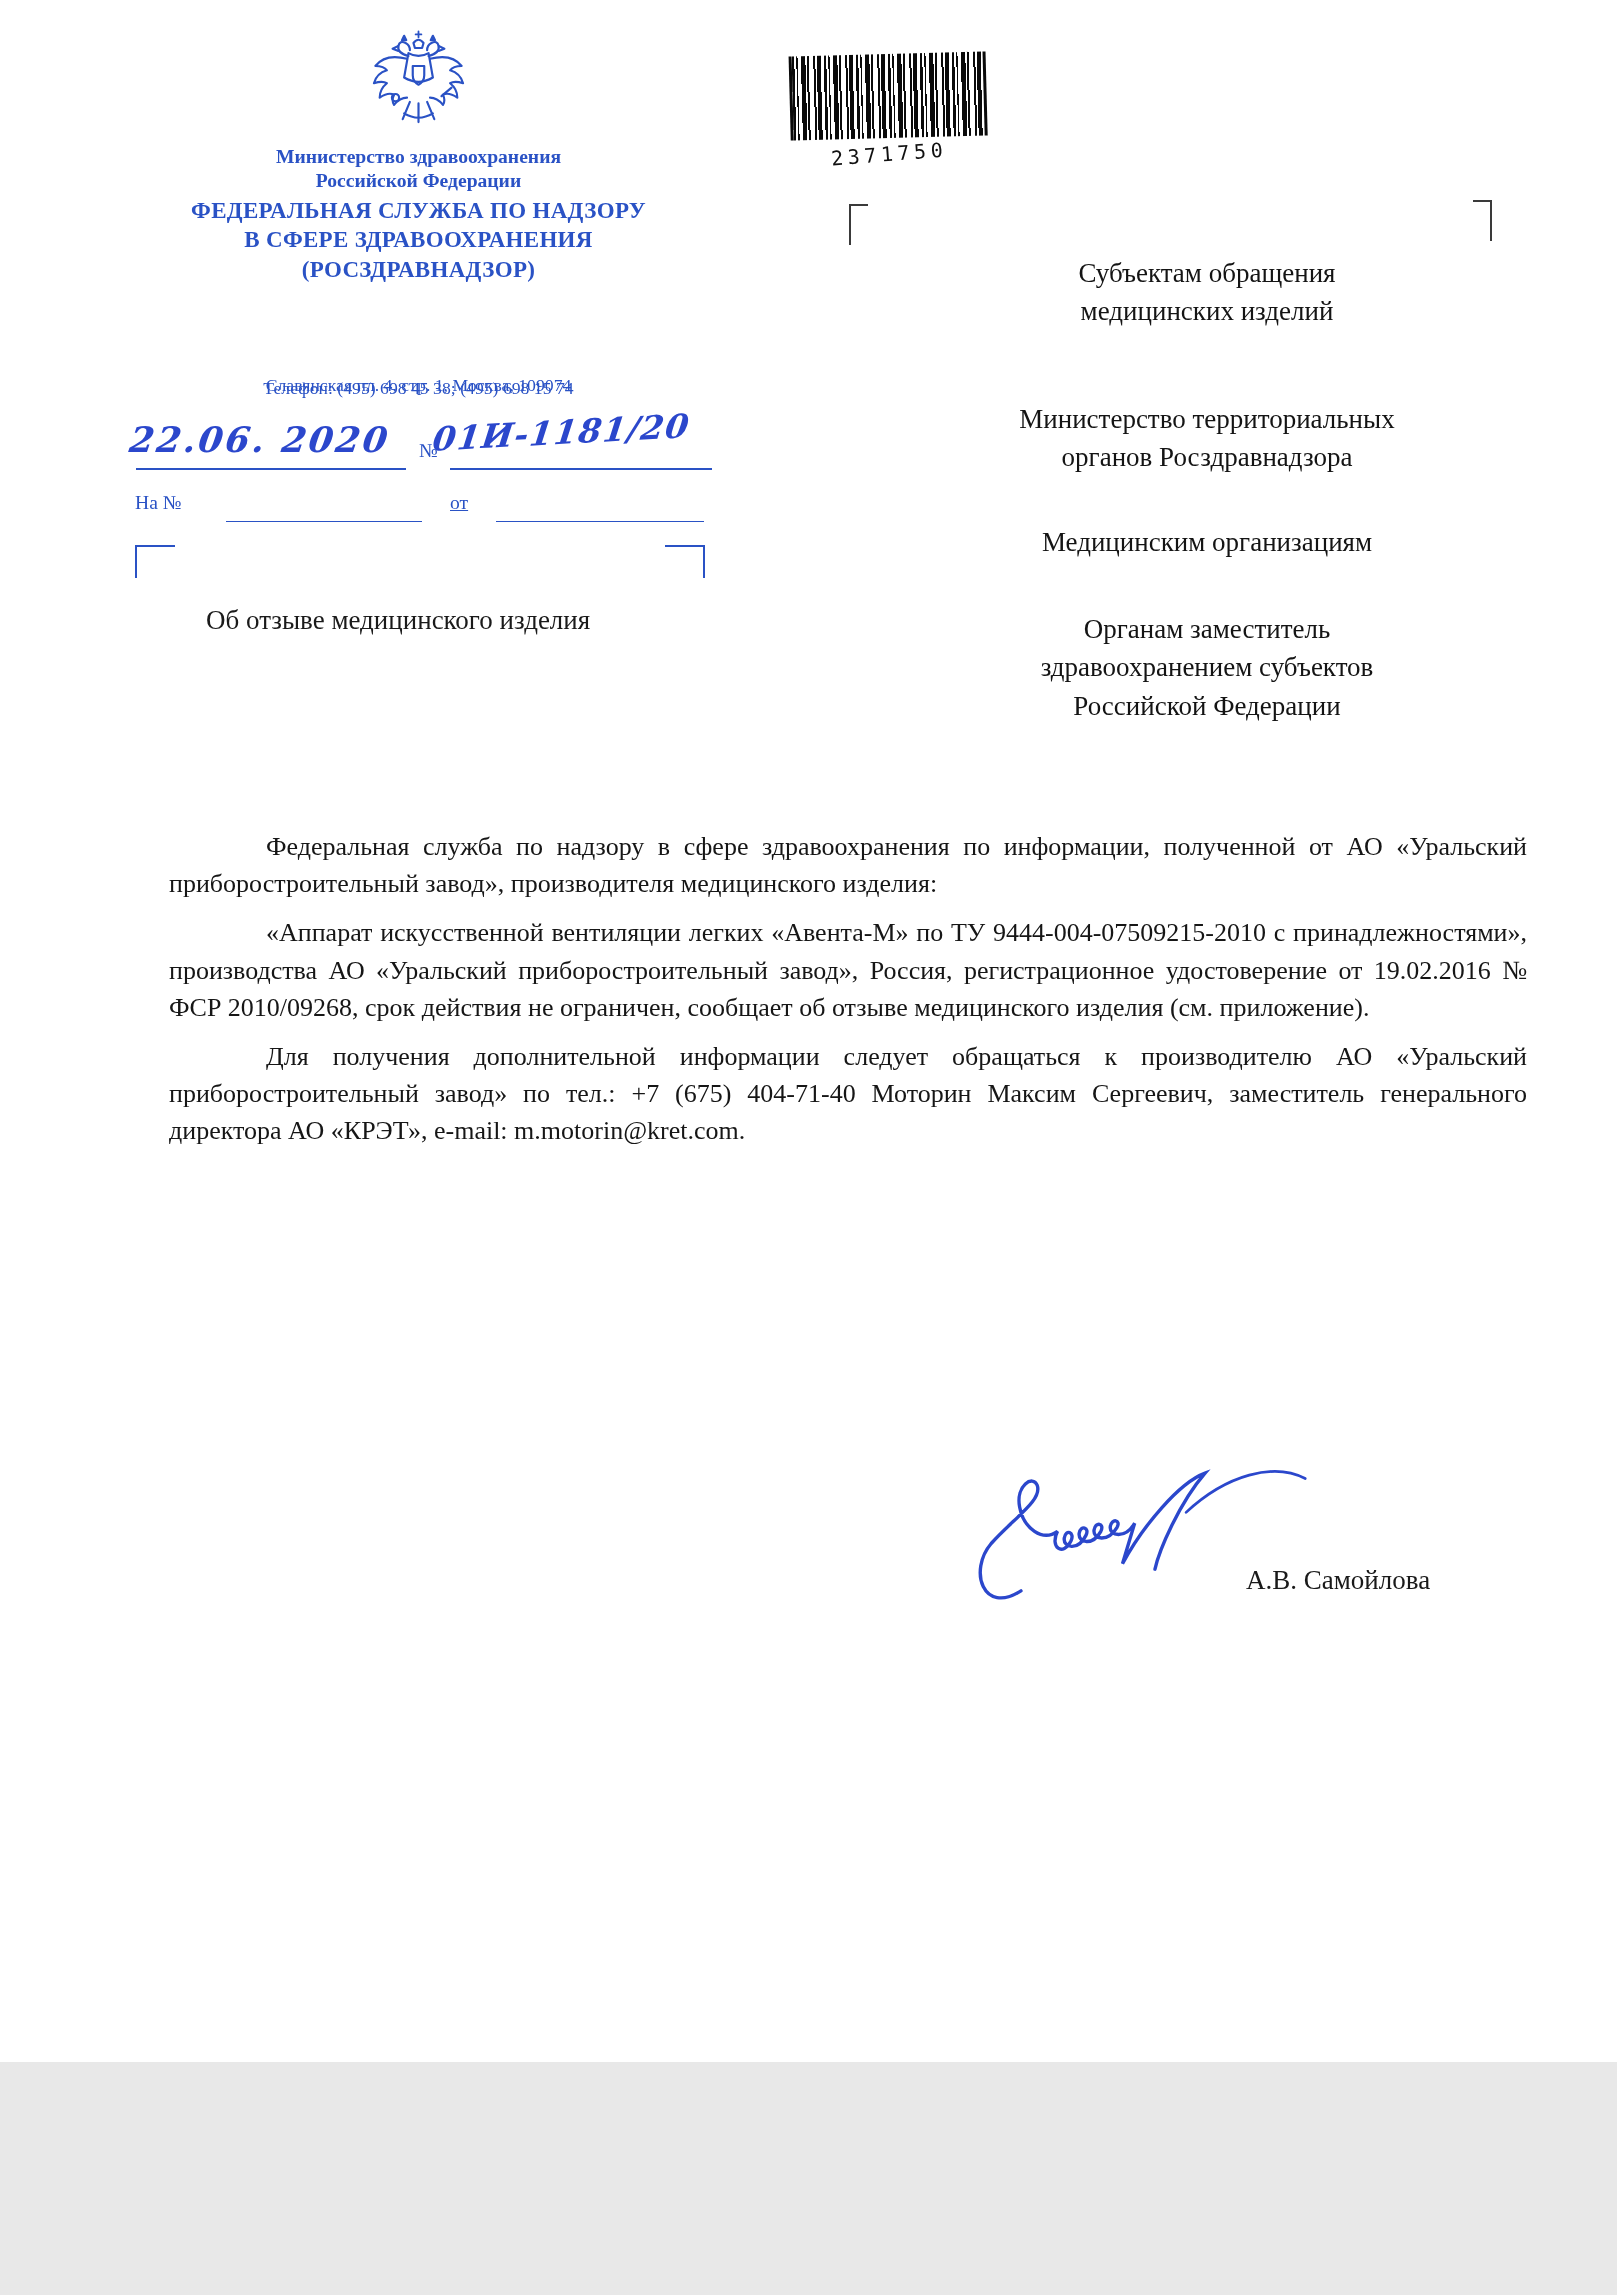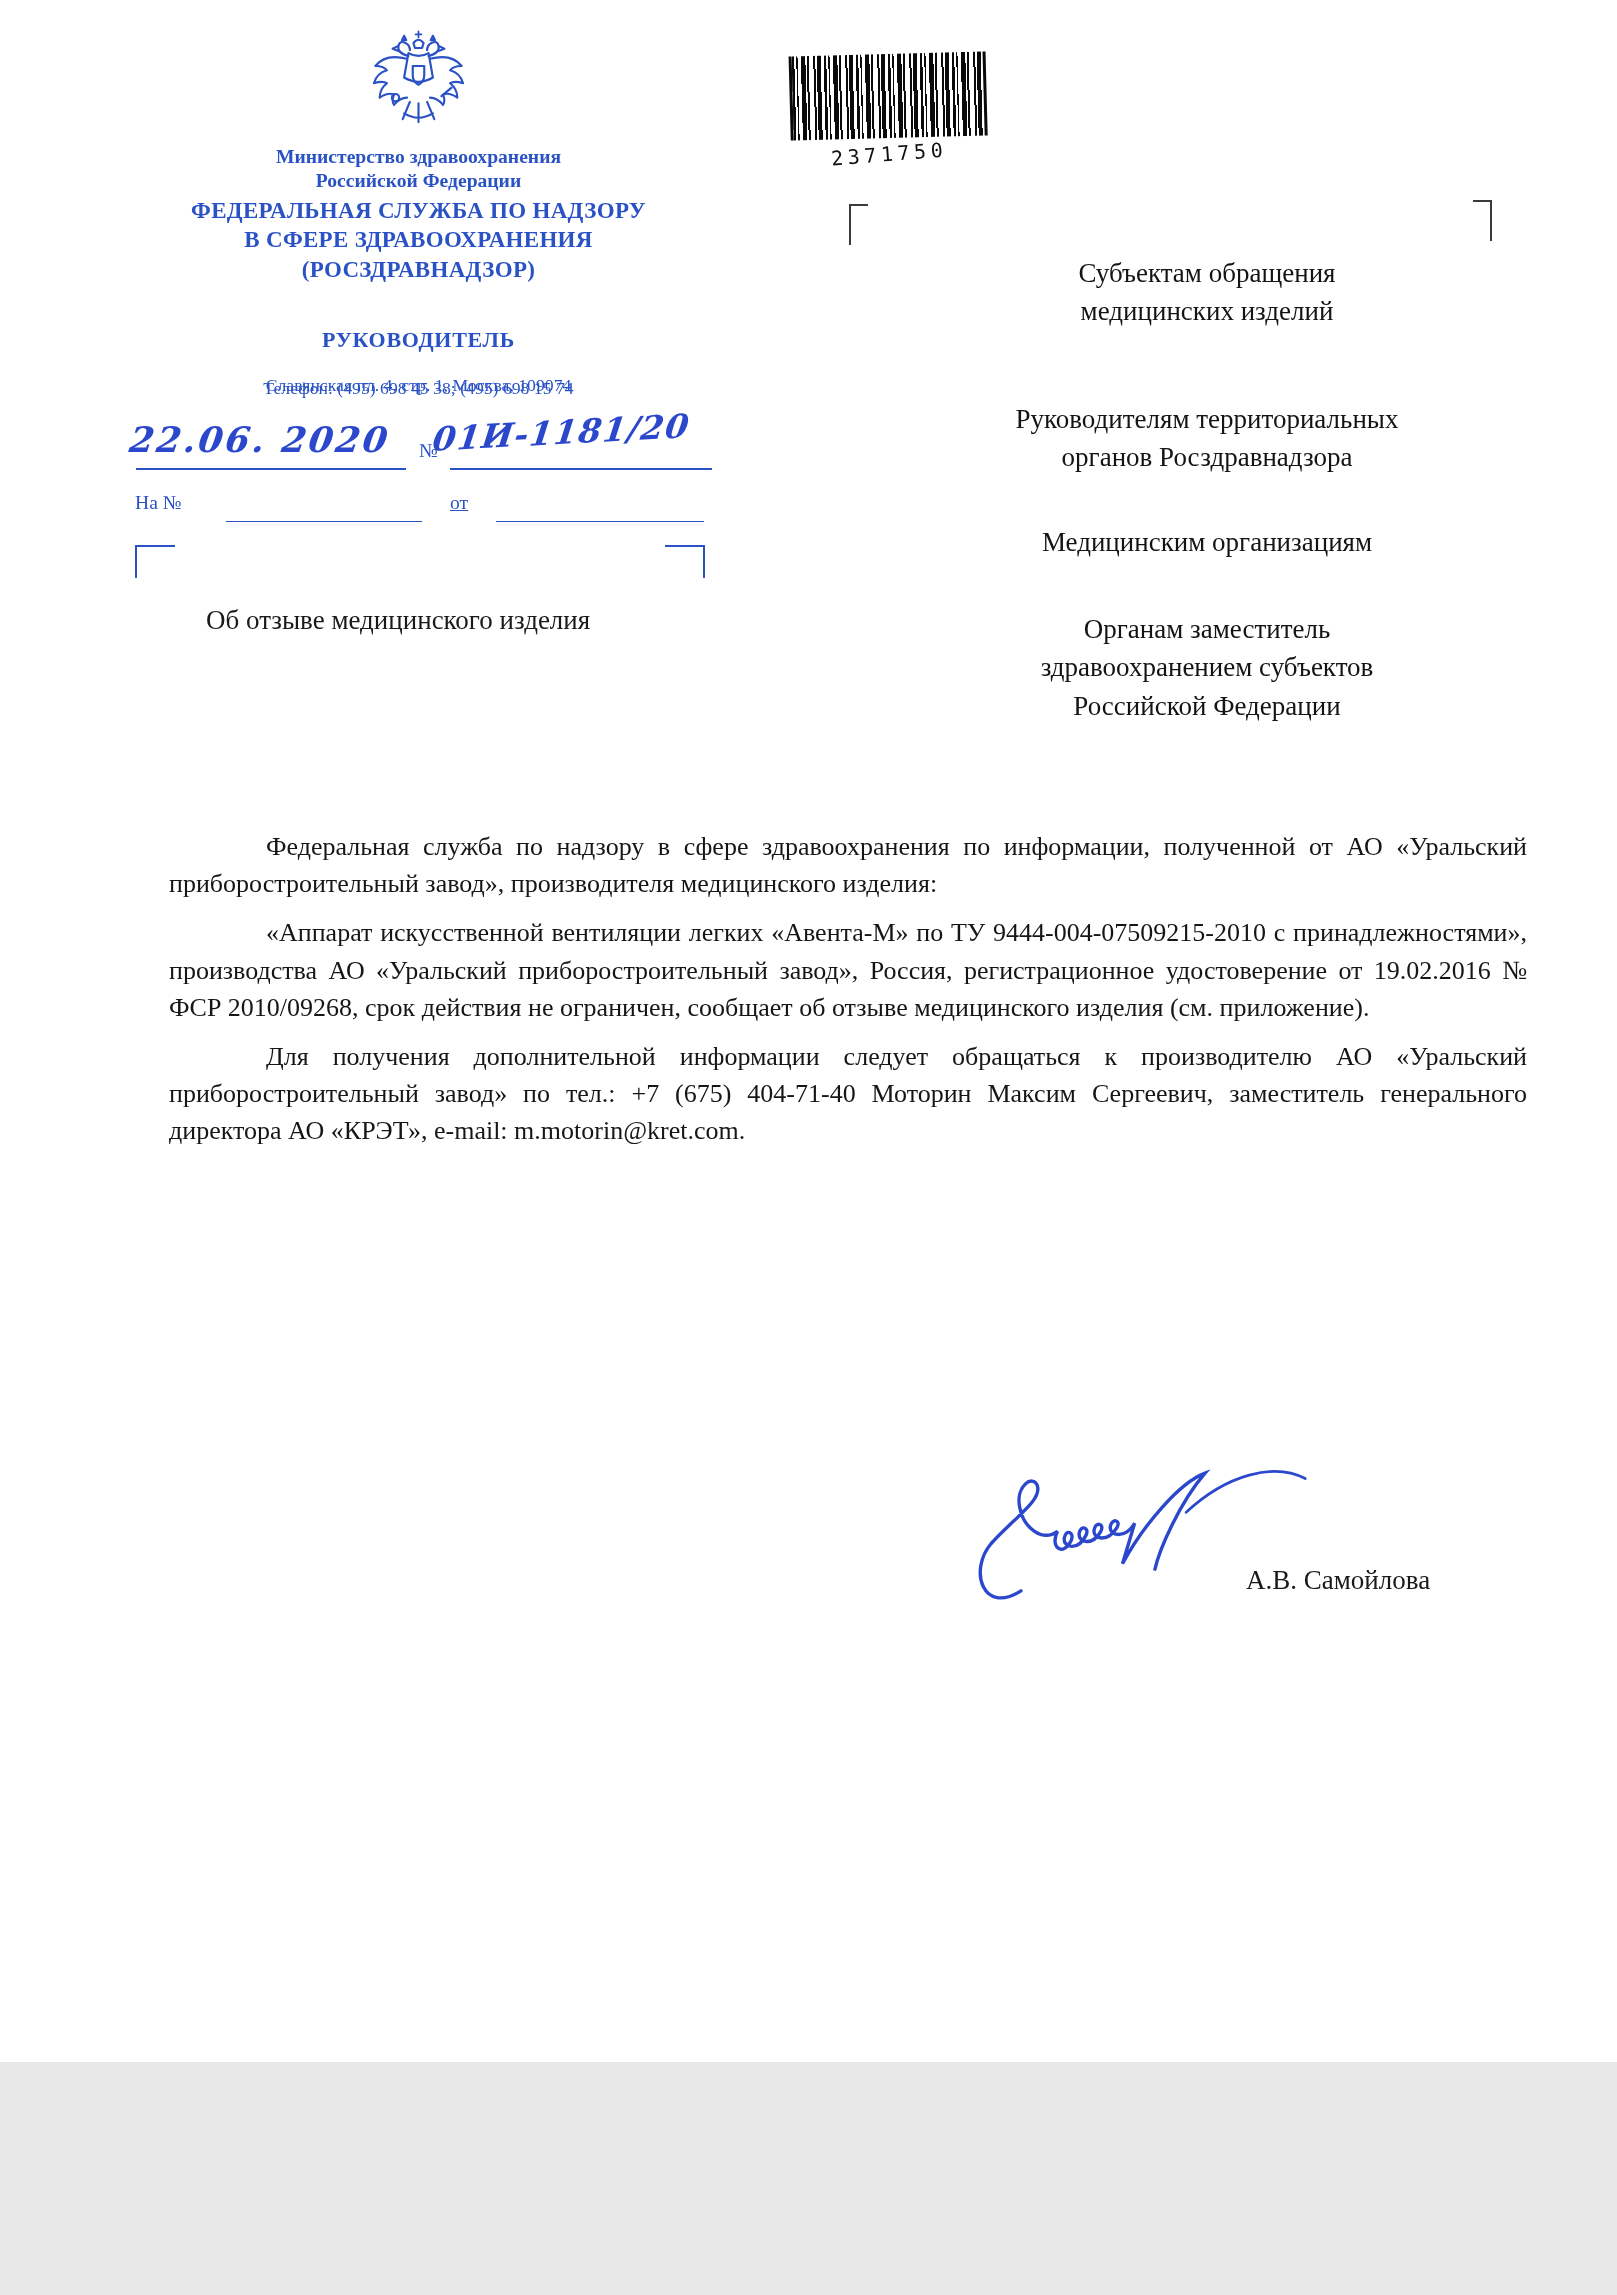--- a/index.html
+++ b/index.html
@@ -109,21 +109,20 @@
       <circle cx="48" cy="98" r="5"></circle>
       <path d="M112 96 l14 -12"></path>
     </g>
   </svg>
 
   <div class="lh ministry pre">Министерство здравоохранения
 Российской Федерации</div>
   <div class="lh service pre">ФЕДЕРАЛЬНАЯ СЛУЖБА ПО НАДЗОРУ
 В СФЕРЕ ЗДРАВООХРАНЕНИЯ
 (РОСЗДРАВНАДЗОР)</div>
-  <div class="lh position">РУКОВОДИТЕЛЬ</div>
   <div class="lh address">Славянская пл. 4, стр. 1, Москва, 109074</div>
   <div class="lh phone">Телефон: (495) 698 45 38; (495) 698 15 74</div>
 
   <div class="hand hand-date">22.06. 2020</div>
   <div class="no-sign">№</div>
   <div class="hand hand-num">01И-1181/20</div>
   <div class="rule rule1"></div>
   <div class="rule rule2"></div>
   <div class="ref-na">На №</div>
   <div class="ref-ot">от</div>
@@ -138,21 +137,21 @@
   <div class="subject">Об отзыве медицинского изделия</div>
 
   <div class="barcode">
     <div class="bars"></div>
     <div class="barcode-num">2371750</div>
   </div>
 
   <div class="recipients">
     <div class="recipient r0 pre">Субъектам обращения
 медицинских изделий</div>
-    <div class="recipient r1 pre">Руководителям территориальных
+    <div class="recipient r1 pre">Министерство территориальных
 органов Росздравнадзора</div>
     <div class="recipient r2 pre">Медицинским организациям</div>
     <div class="recipient r3 pre">Органам заместитель
 здравоохранением субъектов
 Российской Федерации</div>
   </div>
 
   <div class="body-text">
     <p>Федеральная служба по надзору в сфере здравоохранения по информации, полученной от АО «Уральский приборостроительный завод», производителя медицинского изделия:</p>
     <p>«Аппарат искусственной вентиляции легких «Авента-М» по ТУ 9444-004-07509215-2010 с принадлежностями», производства АО «Уральский приборостроительный завод», Россия, регистрационное удостоверение от 19.02.2016 № ФСР 2010/09268, срок действия не ограничен, сообщает об отзыве медицинского изделия (см. приложение).</p>

